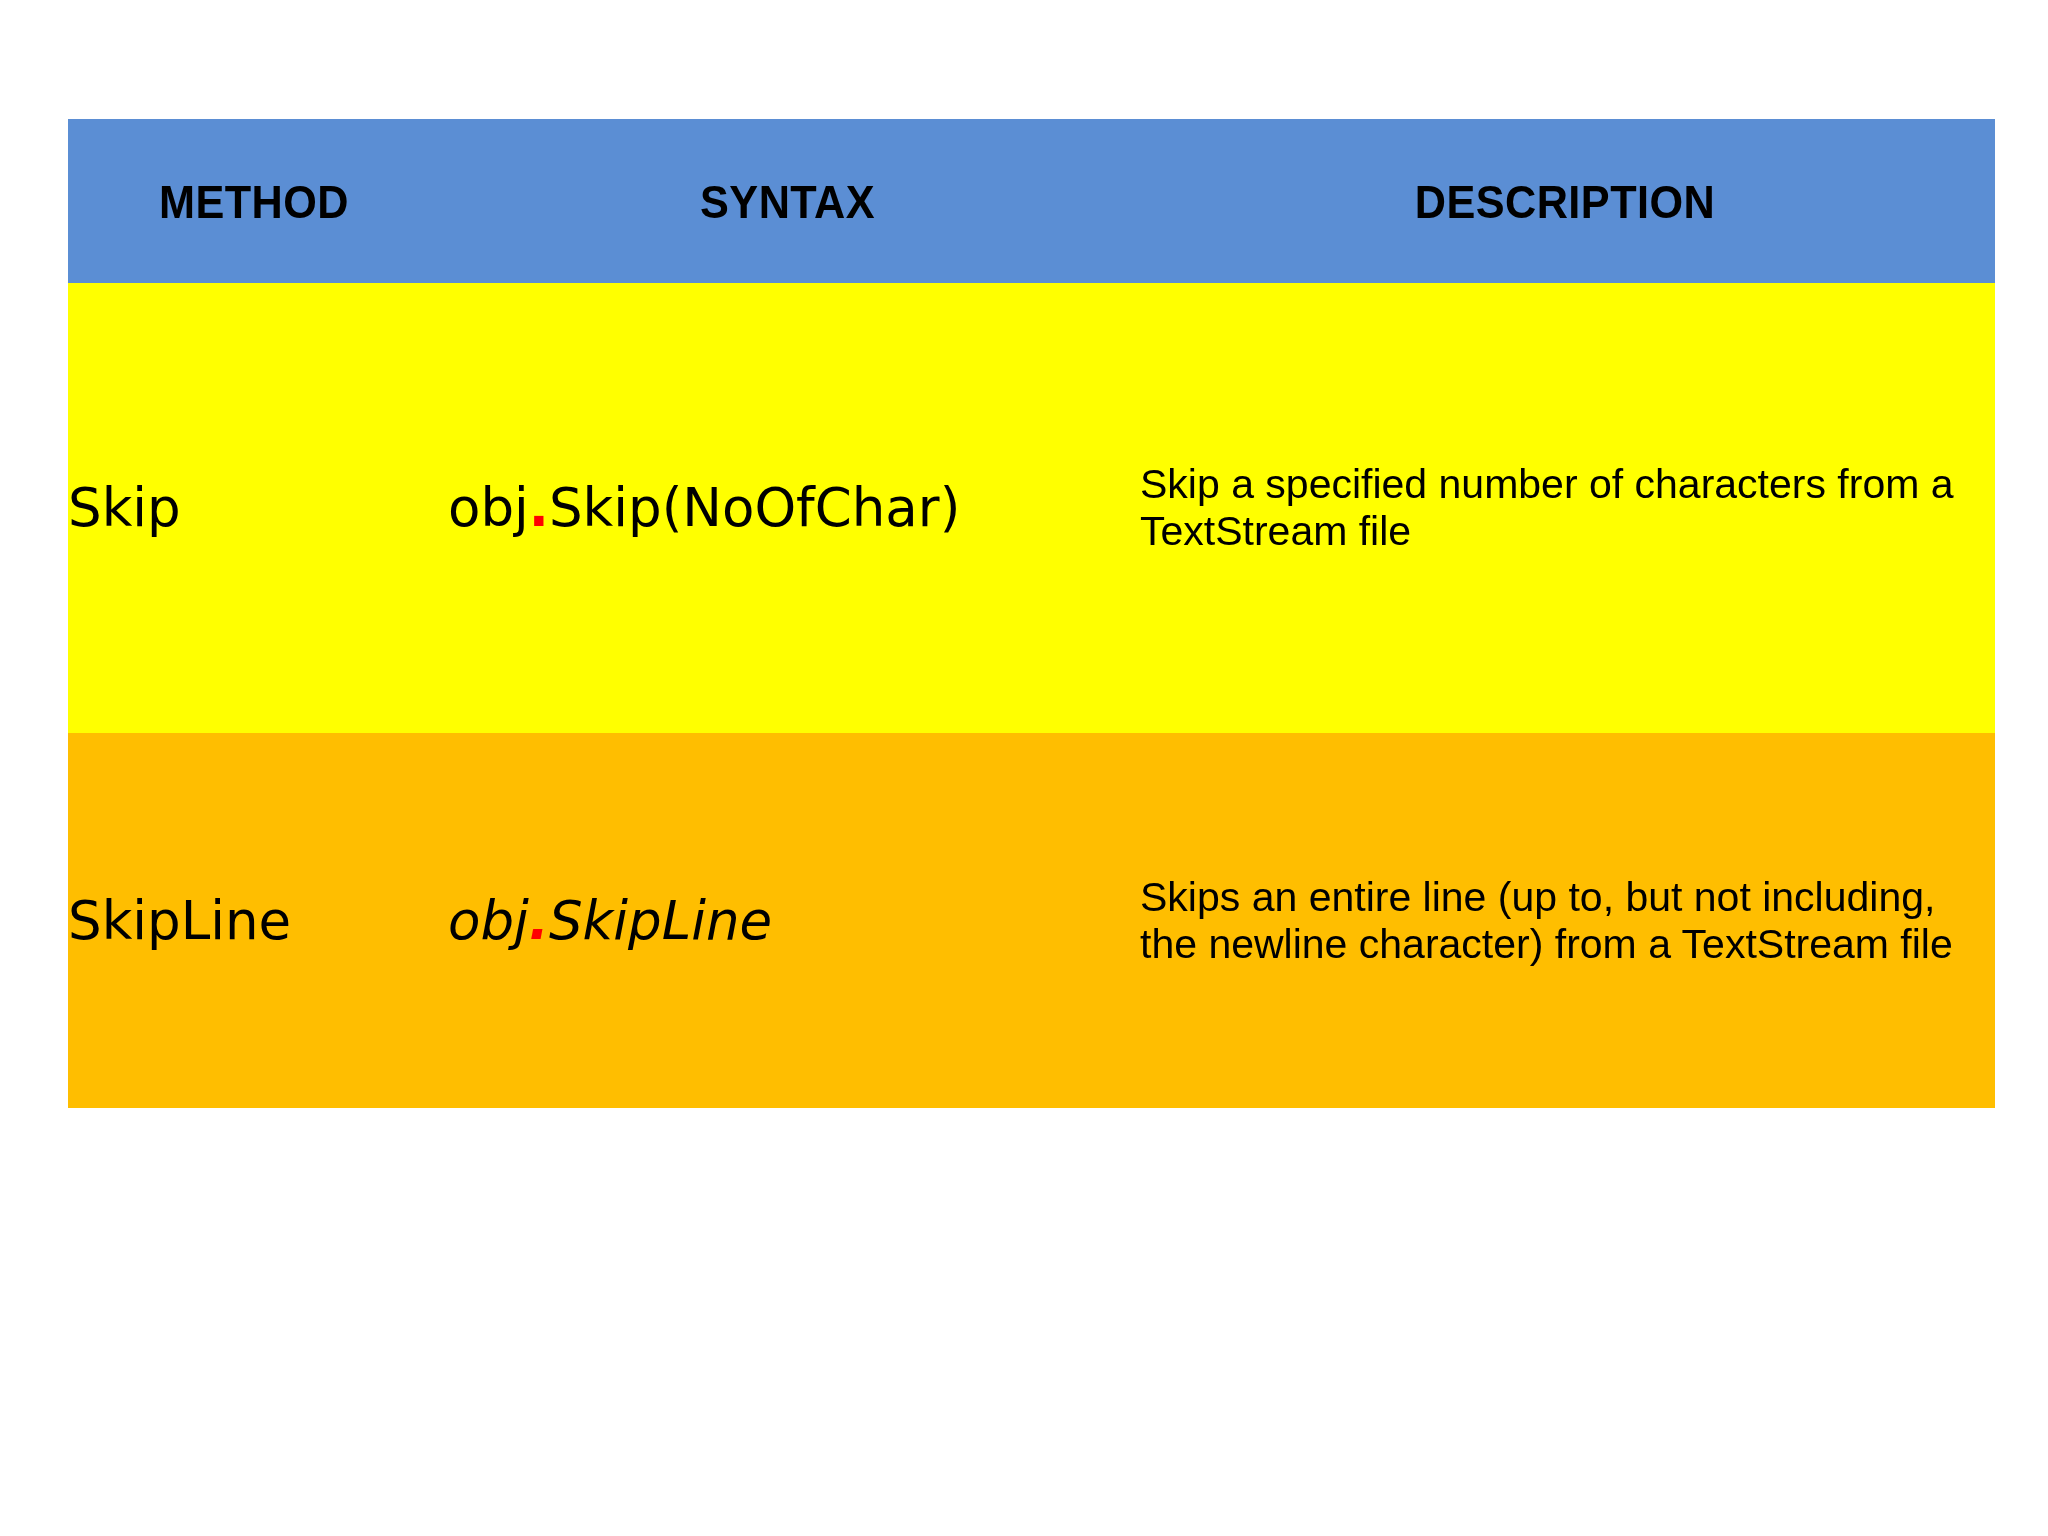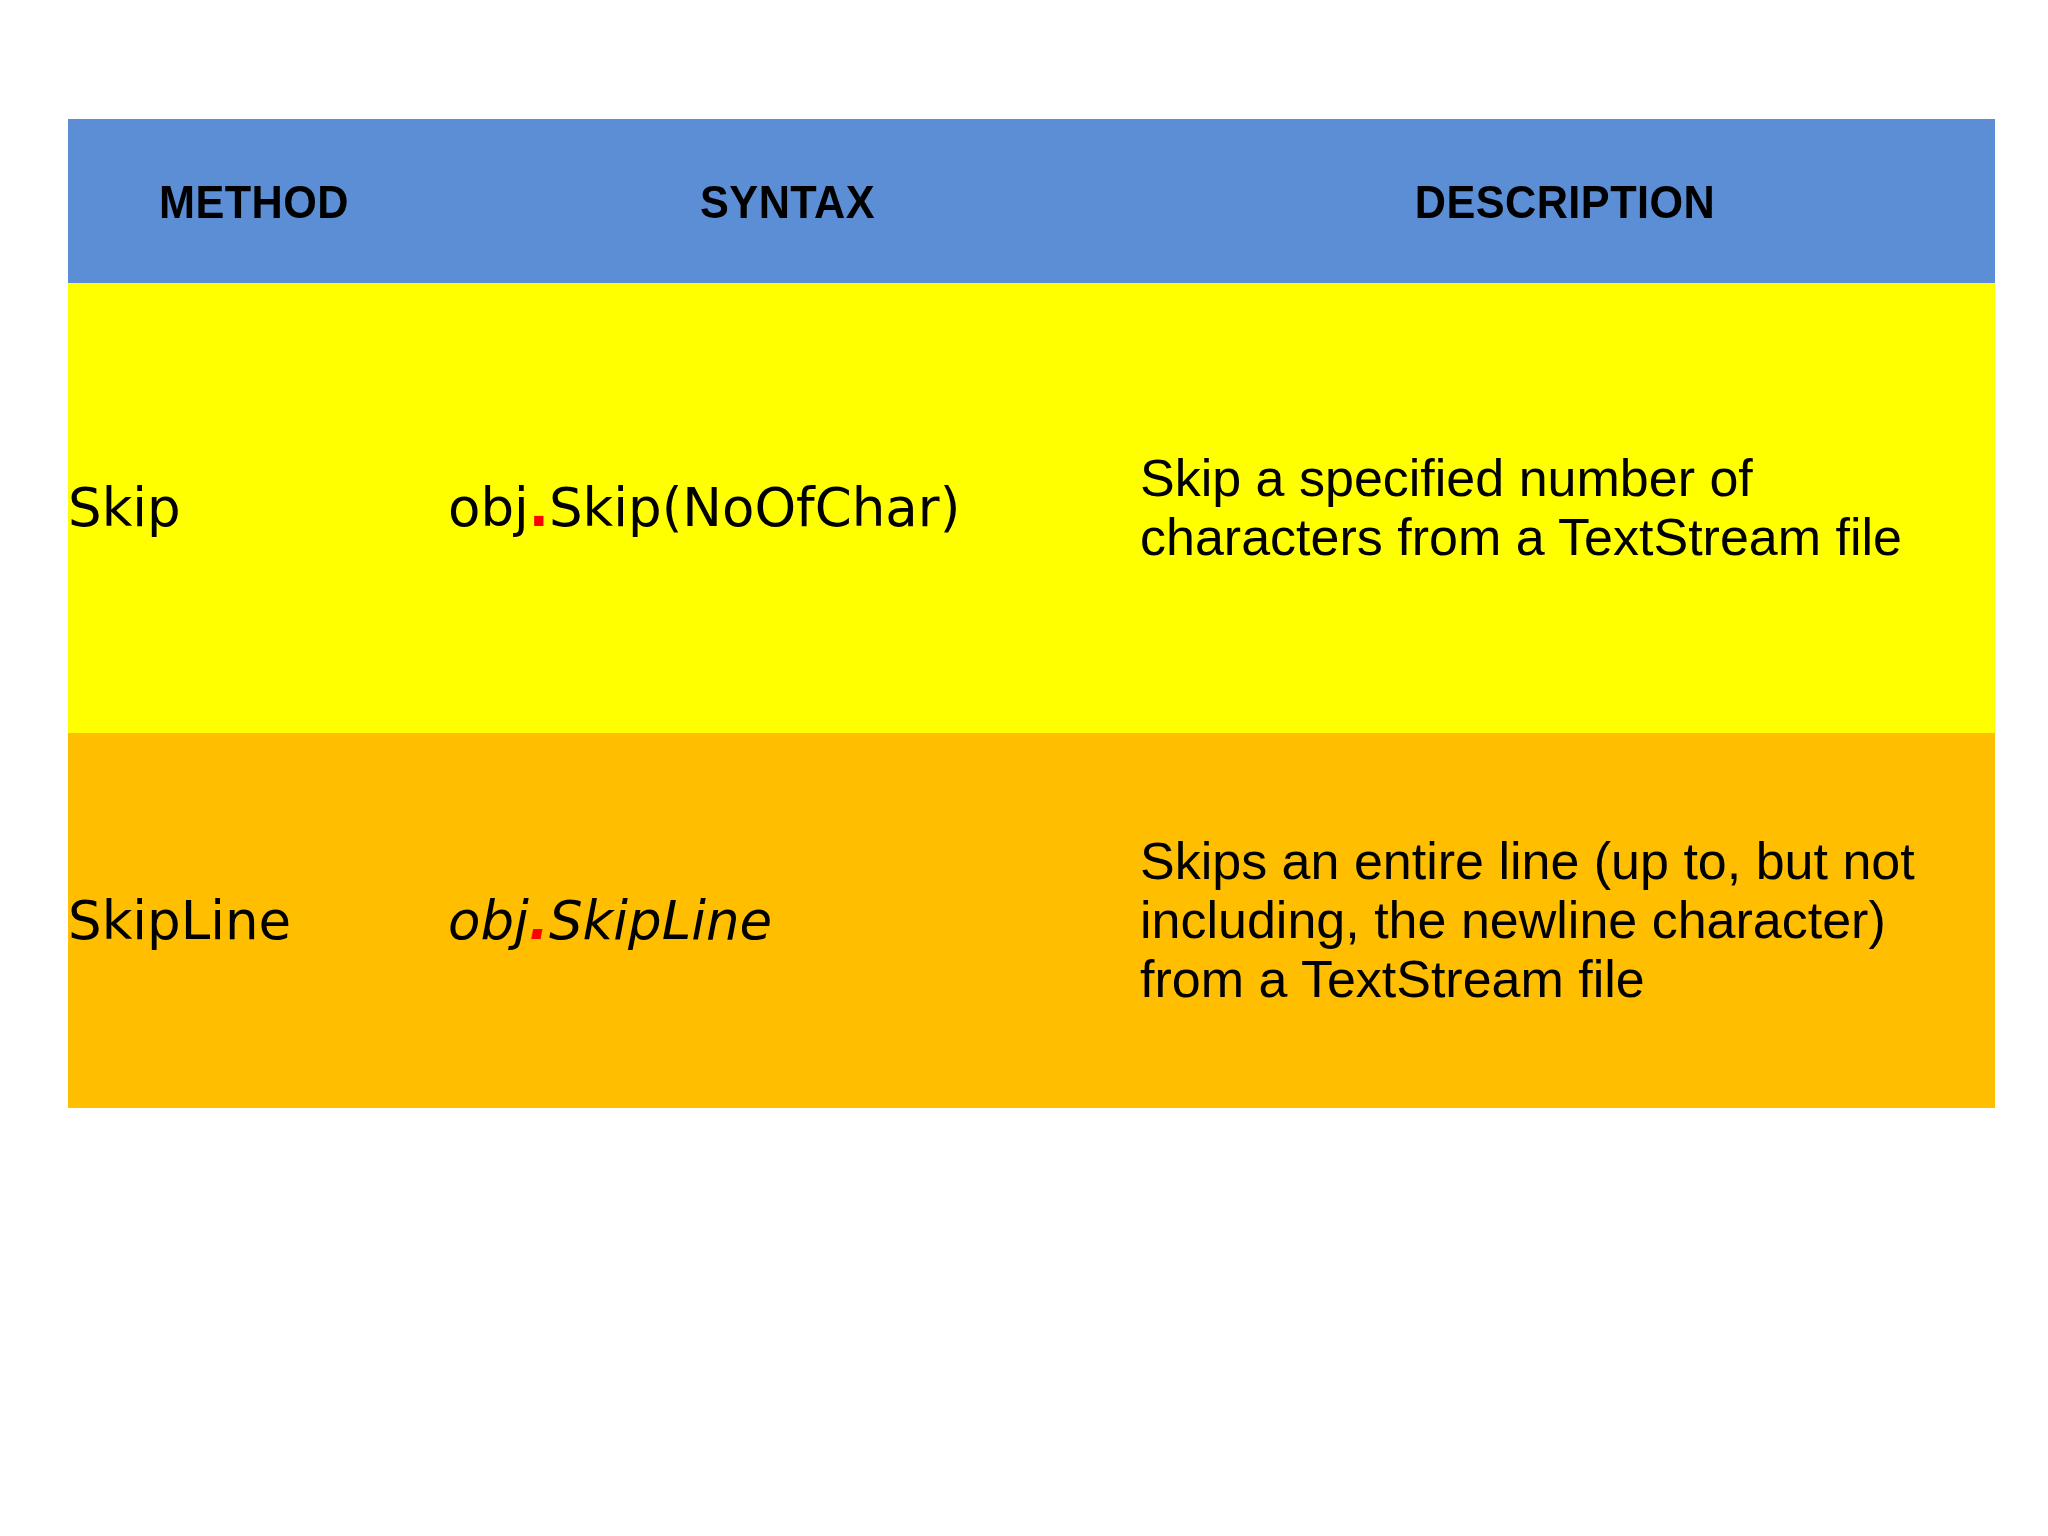--- a/index.html
+++ b/index.html
@@ -79,21 +79,21 @@
 
   .row-yellow .cell-method   { padding-left: 0px; }
   .row-yellow .cell-syntax   { padding-left: 8px; padding-right: 34px; }
   .row-orange .cell-method   { padding-left: 0px; }
   .row-orange .cell-syntax   { padding-left: 8px; font-style: italic; }
 
   
   .desc-text {
     display: block;
     font-family: "Liberation Sans", sans-serif;
-    font-size: 52px;
+    font-size: 41px;
     line-height: 1.14;
     transform-origin: left center;
   }
 
   .syntax-text {
     display: block;
     font-family: "DejaVu Sans", sans-serif;
     font-size: 53px;
     line-height: 1.17;
   }

